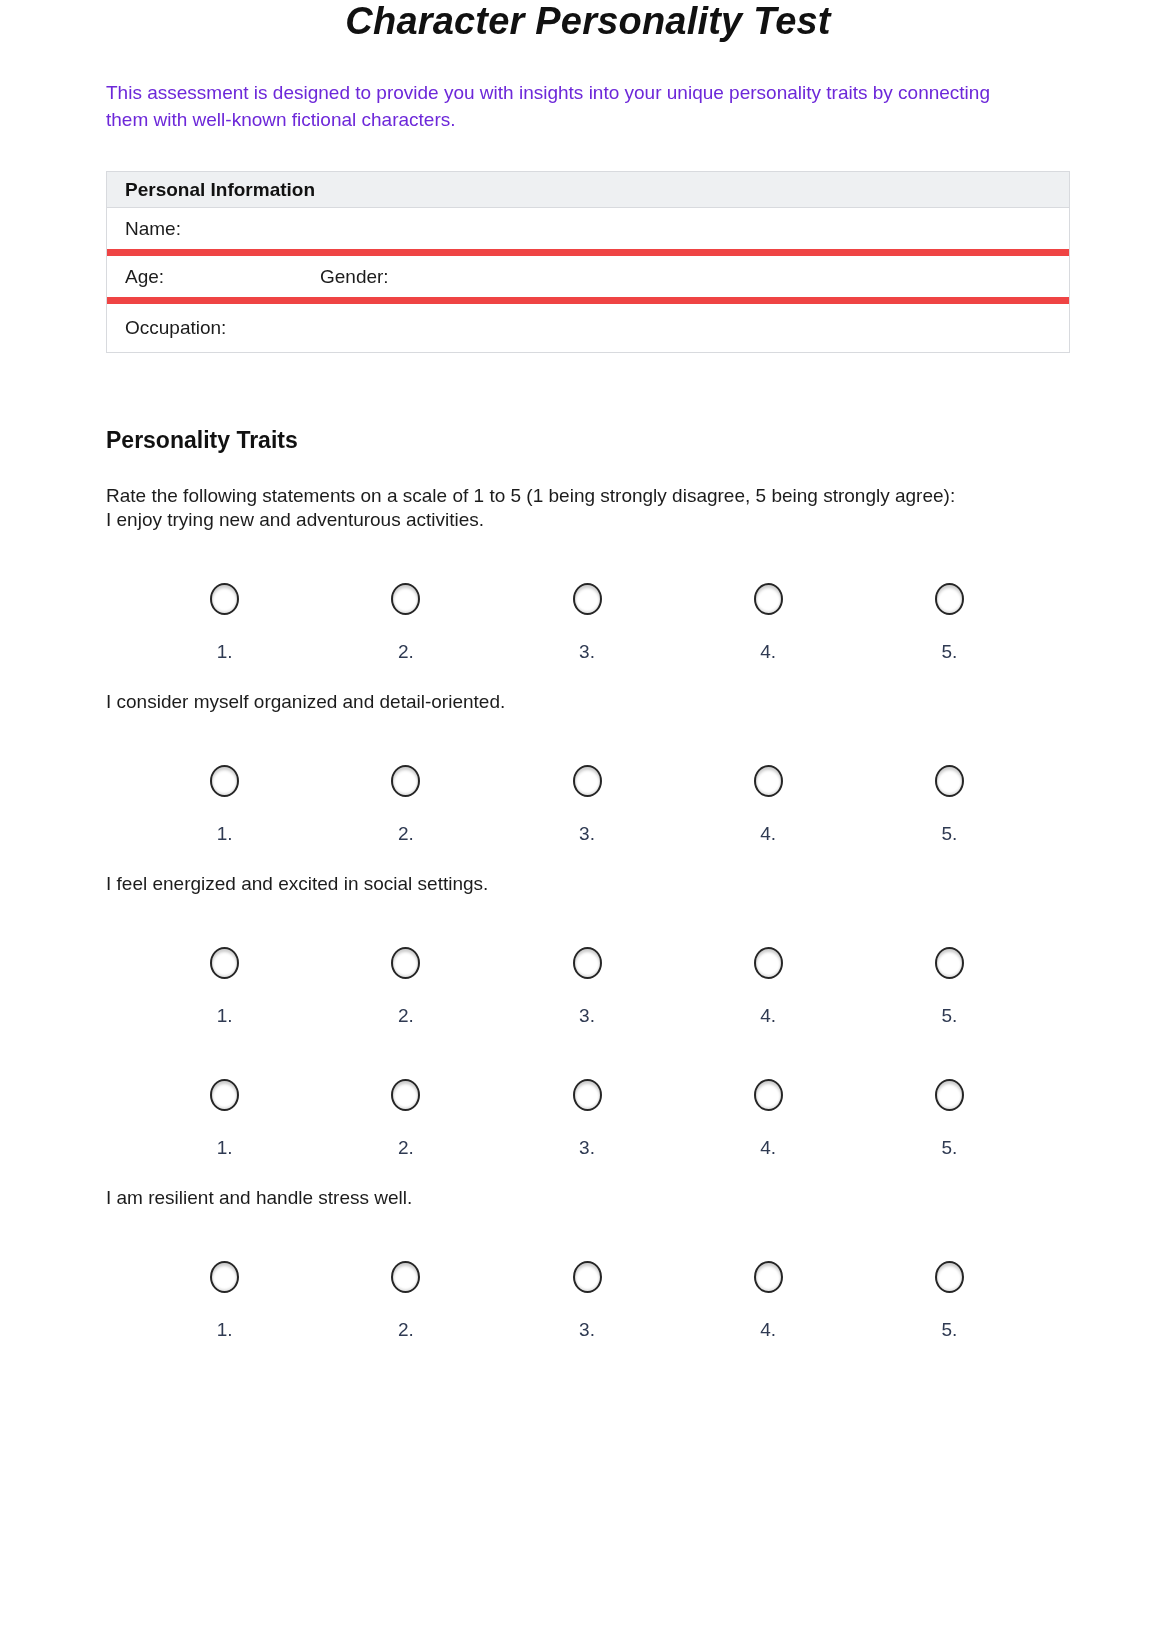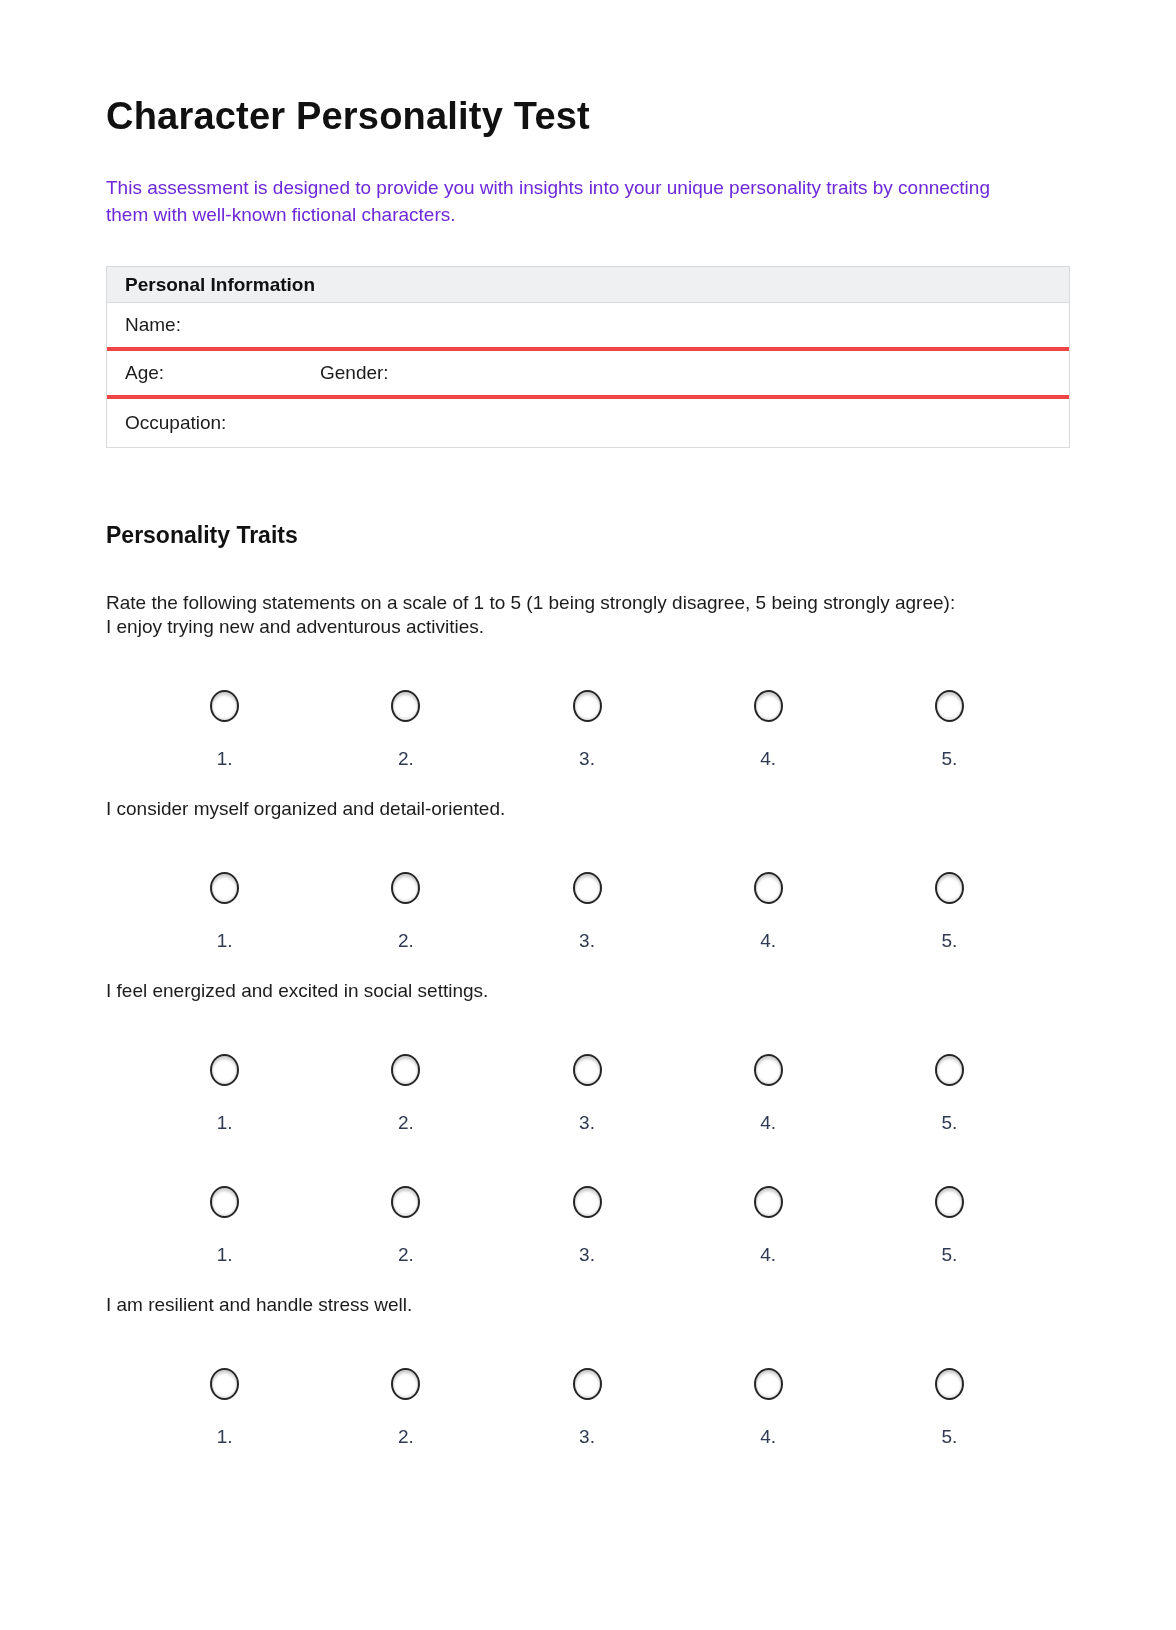--- a/index.html
+++ b/index.html
@@ -10,25 +10,26 @@
     font-family: "Liberation Sans", sans-serif;
     color: #1c1c1c;
     overflow: hidden;
   }
   .page {
     width: 1176px;
     height: 1630px;
     padding: 0 106px;
   }
   .doc-title {
-    margin-top: 95px;
+    text-align: center;
     font-size: 38px;
     font-weight: 700;
     color: #111111;
     letter-spacing: 0.2px;
+    font-style: italic;
   }
   .doc-intro {
     margin-top: 36px;
     max-width: 900px;
     font-size: 19px;
     line-height: 27px;
     color: #6d28d9;
   }
   
   .pi-table {
@@ -46,33 +47,33 @@
     height: 36px;
     display: flex;
     align-items: center;
   }
   .pi-row {
     display: flex;
     align-items: center;
     padding: 0 18px;
     height: 48px;
     font-size: 19px;
-    border-bottom: 4px solid #ef4444;
+    border-bottom: 7px solid #ef4444;
   }
   .pi-row:last-child { border-bottom: none; }
   .pi-cell-age { width: 195px; }
   
   .section-heading {
     margin-top: 74px;
     font-size: 23px;
     font-weight: 700;
     color: #111111;
   }
   .section-instructions {
-    margin-top: 40px;
+    margin-top: 28px;
     max-width: 880px;
     font-size: 19px;
     line-height: 27px;
     color: #1c1c1c;
   }
   .question-block { margin-bottom: 28px; }
   .question-block:first-of-type { margin-top: 50px; }
   .question-text {
     font-size: 19px;
     line-height: 22px;

